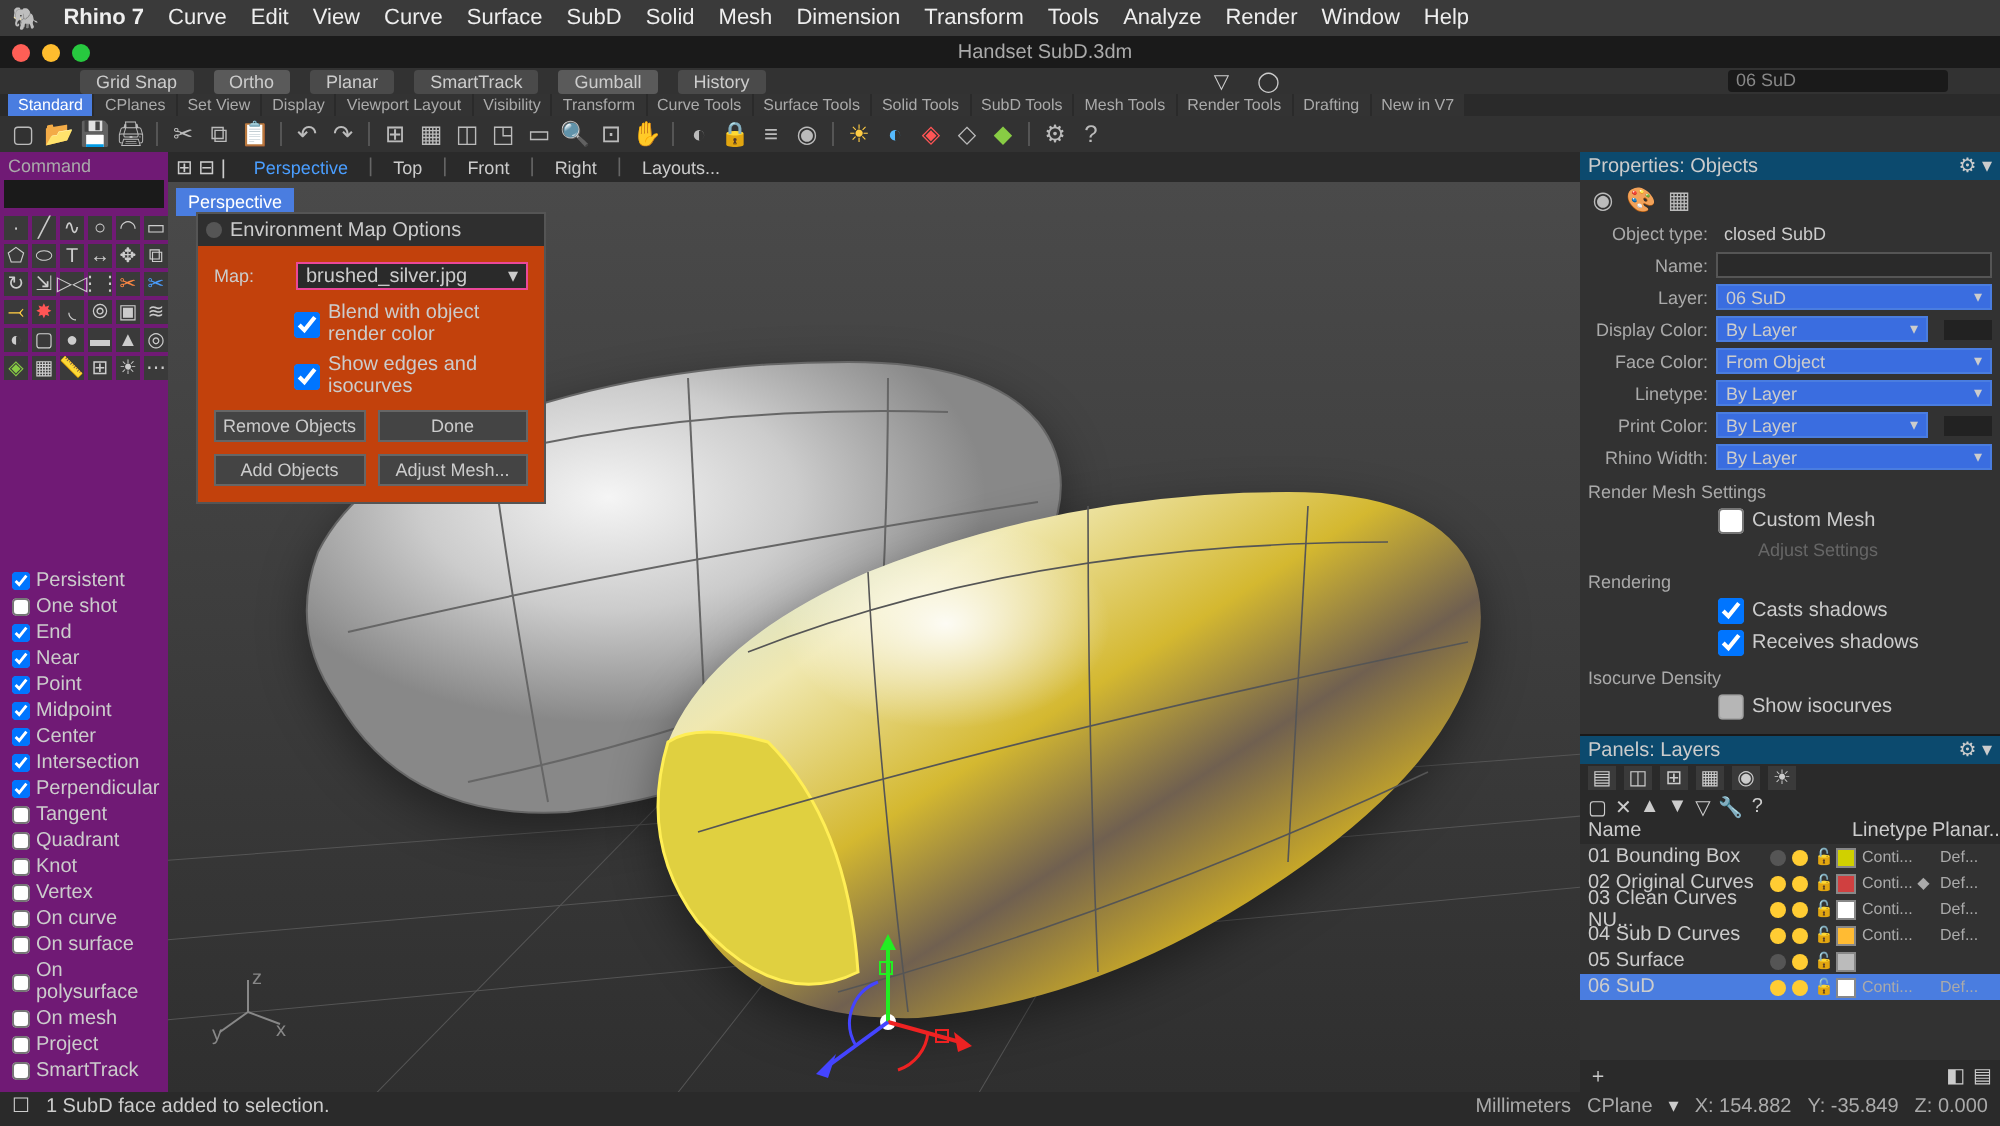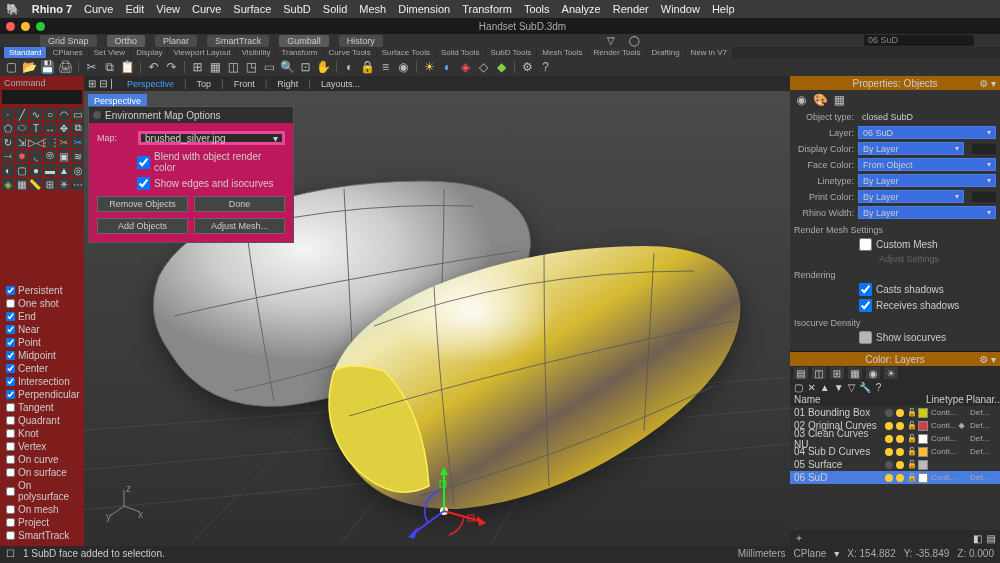--- a/index.html
+++ b/index.html
@@ -16,50 +16,50 @@
 .pill{background:#4a4a4a;padding:1px 8px;border-radius:2px;font-size:9px}
 .pill.on{background:#5a5a5a}
 .row1 .search{margin-left:auto;width:110px;height:11px;background:#1a1a1a;border-radius:2px;padding:0 4px;font-size:9px;color:#888}
 .row2{height:11px;background:#2a2a2a;display:flex;align-items:center;gap:1px;padding:0 4px}
 .tab2{padding:1px 5px;font-size:8px;color:#aaa;background:#333}
 .tab2.act{background:#4a7de0;color:#fff}
 .row3{height:18px;background:#323232;display:flex;align-items:center;padding:0 4px;gap:3px}
 .ico{width:15px;height:15px;display:flex;align-items:center;justify-content:center;font-size:12px;color:#bbb}
 .sep{width:1px;height:12px;background:#555;margin:0 2px}
 .main{display:flex;height:470px}
-.ltools{width:84px;background:#7f1d1d;display:flex;flex-direction:column}
+.ltools{width:84px;background:#701a75;display:flex;flex-direction:column}
 .cmdlabel{height:14px;padding:2px 4px;font-size:9px;color:#aaa}
 .cmdinput{height:14px;background:#1a1a1a;margin:0 2px}
 .toolgrid{padding:4px 2px;display:grid;grid-template-columns:repeat(6,12px);gap:2px}
 .tg{width:12px;height:12px;background:#3a3a3a;display:flex;align-items:center;justify-content:center}
 .osnap{margin-top:auto;padding:4px}
 .osnap label{display:flex;align-items:center;gap:3px;padding:1px 2px;font-size:9px}
 .osnap input{width:9px;height:9px}
 .viewport{flex:1;background:#404040;position:relative;overflow:hidden}
 .vptabs{height:15px;background:#2a2a2a;display:flex;align-items:center;gap:2px;padding:0 4px}
 .vptab{padding:2px 8px;font-size:9px;color:#ccc}
 .vptab.act{color:#4a9eff}
 .vpbadge{position:absolute;top:18px;left:4px;background:#4a7de0;color:#fff;padding:2px 6px;font-size:9px;z-index:3}
 .floor{position:absolute;inset:15px 0 0 0;background:linear-gradient(180deg,#4a4a4a 0%,#3a3a3a 60%,#2f2f2f 100%)}
 .grid{position:absolute;inset:0}
-.envpanel{position:absolute;top:18px;left:4px;width:206px;background:#be185d;border:1px solid #555;z-index:5}
+.envpanel{position:absolute;top:18px;left:14px;width:175px;background:#c2410c;border:1px solid #555;z-index:5}
 .envhdr{height:16px;display:flex;align-items:center;padding:0 4px;gap:4px;background:#2f2f2f}
 .envhdr .dot{width:8px;height:8px;border-radius:50%;background:#555}
 .envbody{padding:8px}
 .envrow{display:flex;align-items:center;gap:6px;margin-bottom:6px}
 .envrow .lbl{width:35px;font-size:9px}
-.envsel{flex:1;height:14px;background:#2a2a2a;border:3px solid #ec4899;padding:0 4px;font-size:9px;display:flex;align-items:center;justify-content:space-between}
+.envsel{flex:1;height:14px;background:#2a2a2a;border:1px solid #ec4899;padding:0 4px;font-size:9px;display:flex;align-items:center;justify-content:space-between}
 .envchk{display:flex;align-items:center;gap:4px;font-size:9px;margin-left:40px;margin-bottom:4px}
 .envbtns{display:flex;gap:6px;margin-top:6px}
 .envbtn{flex:1;height:16px;background:#444;border:1px solid #666;display:flex;align-items:center;justify-content:center;font-size:9px}
 .obj{position:absolute;filter:drop-shadow(0 8px 12px rgba(0,0,0,0.4))}
 .gizmo{position:absolute;left:310px;top:370px;z-index:4}
 .axislabel{position:absolute;left:20px;bottom:20px;z-index:4}
 .rpanel{width:210px;background:#323232;display:flex;flex-direction:column}
-.rhdr{height:14px;background:#a16207;display:flex;align-items:center;justify-content:center;padding:0 4px;font-size:9px;position:relative}
+.rhdr{height:14px;background:#0c4a6e;display:flex;align-items:center;padding:0 4px;font-size:9px;position:relative}
 .rhdr .gear{position:absolute;right:4px}
 .rbody{padding:4px}
 .prow{display:flex;align-items:center;gap:4px;margin-bottom:3px}
 .prow .pl{width:60px;text-align:right;font-size:9px;color:#aaa}
 .prow .pv{flex:1;height:13px;background:#2a2a2a;border:1px solid #555;padding:0 4px;font-size:9px;display:flex;align-items:center}
 .prow .pd{background:#3a6de0;border-color:#4a7de0;position:relative}
 .prow .pd::after{content:"▾";position:absolute;right:4px;font-size:8px}
 .prow .sw{width:24px;height:10px;background:#222;margin-left:4px}
 .sect{font-size:9px;color:#aaa;margin:6px 0 3px}
 .chk{display:flex;align-items:center;gap:4px;margin-left:65px;font-size:9px;margin-bottom:3px}
@@ -450,20 +450,24 @@
       <div class="ico">◉</div>
       <div class="ico">🎨</div>
       <div class="ico">▦</div>
     </div>
     <div class="rbody">
       <div class="prow">
           <span class="pl">Object type:</span>
           <span class="pv" style="border:none;background:none">closed SubD</span>
         </div>
       <div class="prow">
+          <span class="pl">Name:</span>
+          <div class="pv"></div>
+        </div>
+      <div class="prow">
           <span class="pl">Layer:</span>
           <div class="pv pd">06 SuD</div>
         </div>
       <div class="prow">
           <span class="pl">Display Color:</span>
           <div class="pv pd">By Layer</div>
           <div class="sw"></div>
         </div>
       <div class="prow">
           <span class="pl">Face Color:</span>
@@ -499,21 +503,21 @@
         </label>
       <div class="sect">Isocurve Density</div>
       <label class="chk gray">
           <input type="checkbox" disabled="" style="">
           <span>Show isocurves</span>
         </label>
     </div>
 
     <div class="layers">
       <div class="rhdr">
-        <span>Color: Layers</span>
+        <span>Panels: Layers</span>
         <span class="gear">⚙ ▾</span>
       </div>
       <div class="layertabs">
         <div class="lt">▤</div>
         <div class="lt">◫</div>
         <div class="lt">⊞</div>
         <div class="lt">▦</div>
         <div class="lt">◉</div>
         <div class="lt">☀</div>
       </div>

